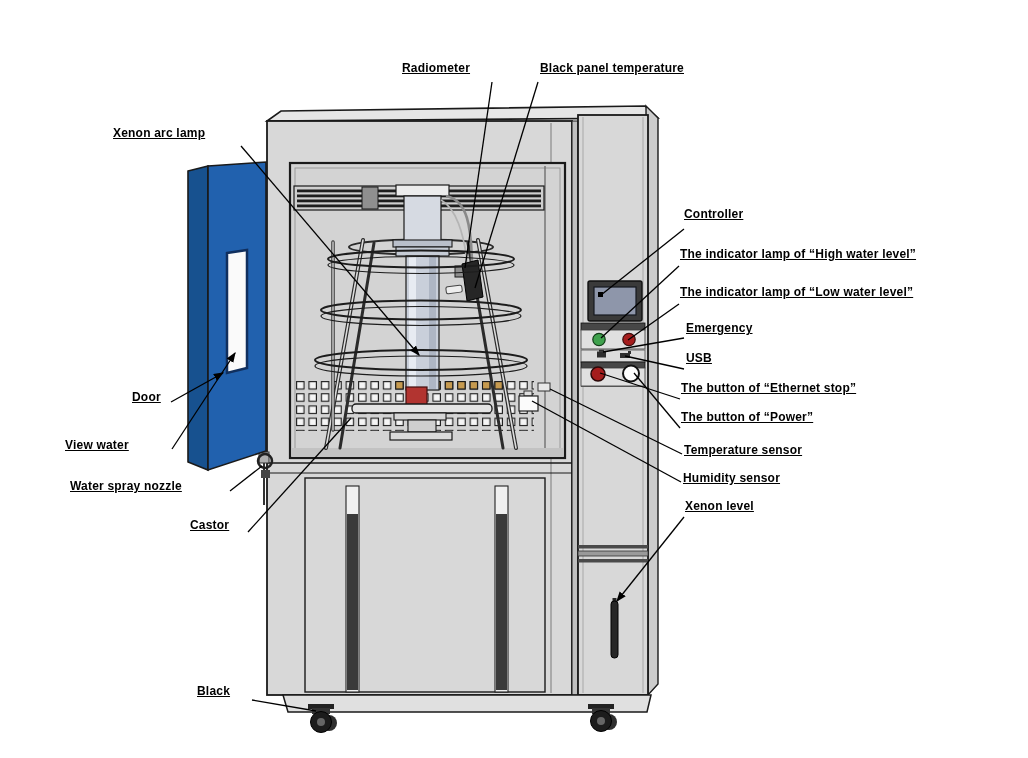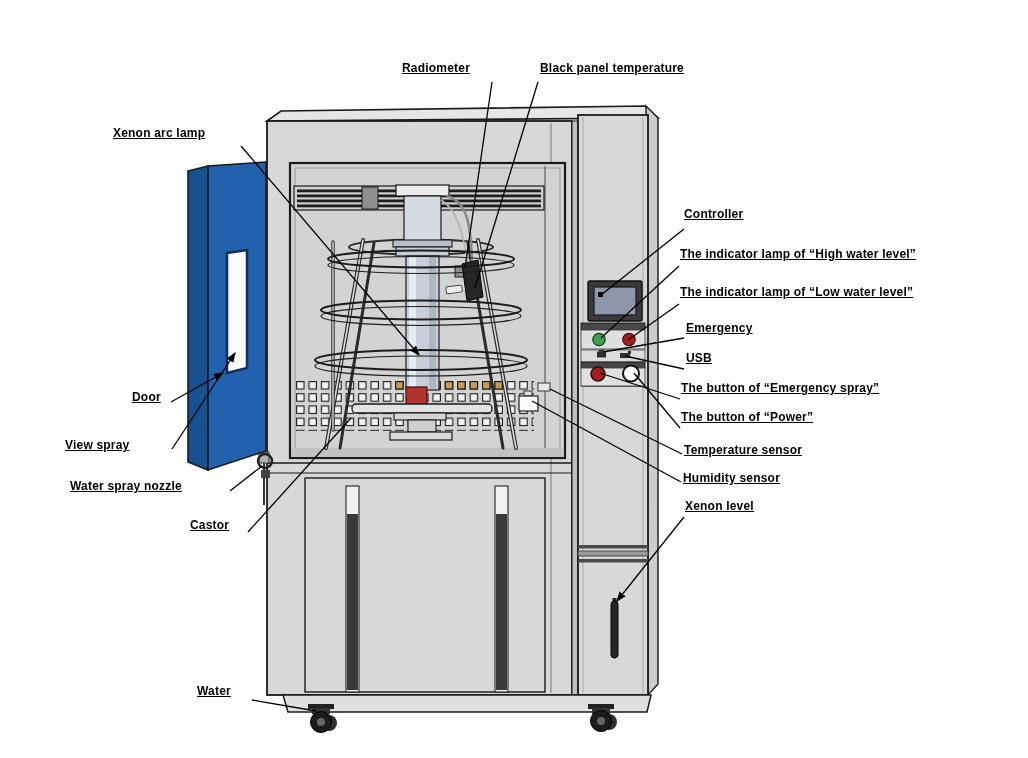--- a/index.html
+++ b/index.html
@@ -238,22 +238,22 @@
 </svg>
 
 <div class="lbl" style="left:402px;top:62px">Radiometer</div>
 <div class="lbl" style="left:540px;top:62px">Black panel temperature</div>
 <div class="lbl" style="left:113px;top:127px">Xenon arc lamp</div>
 <div class="lbl" style="left:684px;top:208px">Controller</div>
 <div class="lbl" style="left:680px;top:248px">The indicator lamp of “High water level”</div>
 <div class="lbl" style="left:680px;top:286px">The indicator lamp of “Low water level”</div>
 <div class="lbl" style="left:686px;top:322px">Emergency</div>
 <div class="lbl" style="left:686px;top:352px">USB</div>
-<div class="lbl" style="left:681px;top:382px">The button of “Emergency spray”</div>
+<div class="lbl" style="left:681px;top:382px">The button of “Ethernet stop”</div>
 <div class="lbl" style="left:681px;top:411px">The button of “Power”</div>
 <div class="lbl" style="left:684px;top:444px">Temperature sensor</div>
 <div class="lbl" style="left:683px;top:472px">Humidity sensor</div>
 <div class="lbl" style="left:685px;top:500px">Xenon level</div>
 <div class="lbl" style="left:132px;top:391px">Door</div>
-<div class="lbl" style="left:65px;top:439px">View spray</div>
+<div class="lbl" style="left:65px;top:439px">View water</div>
 <div class="lbl" style="left:70px;top:480px">Water spray nozzle</div>
 <div class="lbl" style="left:190px;top:519px">Castor</div>
-<div class="lbl" style="left:197px;top:685px">Water</div>
+<div class="lbl" style="left:197px;top:685px">Black</div>
 
 </body></html>

